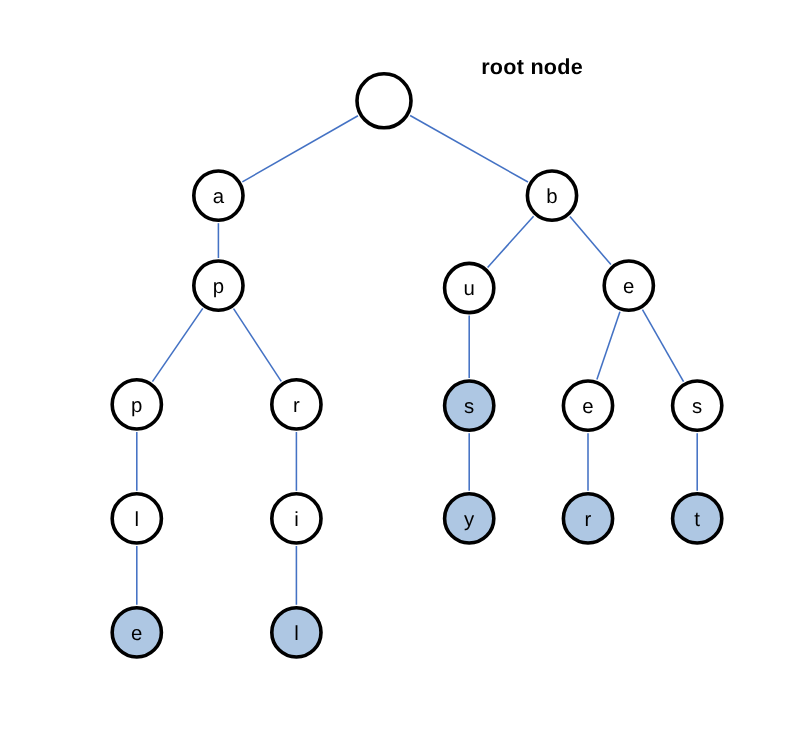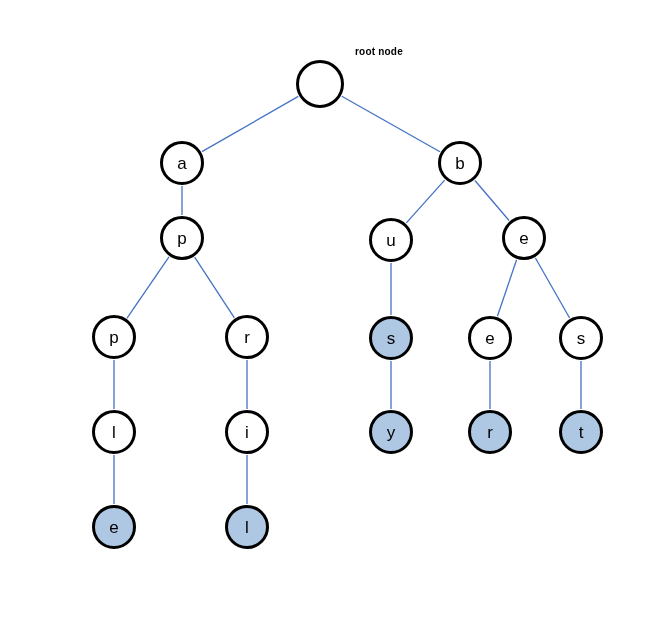--- a/index.html
+++ b/index.html
@@ -46,25 +46,26 @@
     font-family: "Liberation Sans", sans-serif;
     font-size: 17px;
     line-height: 1;
     color: #000000;
     text-align: center;
     user-select: none;
   }
   .annotation {
     position: absolute;
     font-family: "Liberation Sans", sans-serif;
-    font-size: 10px;
+    font-size: 18px;
     font-weight: bold;
     color: #000000;
     white-space: nowrap;
     letter-spacing: 0.2px;
+    margin-left: 46px;
   }
 </style>
 </head>
 <body>
 
 <div id="canvas" style="width: 672px; height: 617px; background: rgb(255, 255, 255);">
   <svg id="edge-layer" viewBox="0 0 672 617" xmlns="http://www.w3.org/2000/svg">
       <line x1="298.3036031437613" y1="96.42040109886129" x2="201.9606851077396" y2="151.5732309890476" stroke="#4472c4" stroke-width="1.3"></line>
       <line x1="341.77275503309943" y1="96.2860546258204" x2="439.9690653695485" y2="151.69682974424524" stroke="#4472c4" stroke-width="1.3"></line>
       <line x1="182" y1="186" x2="182" y2="215" stroke="#4472c4" stroke-width="1.3"></line>

